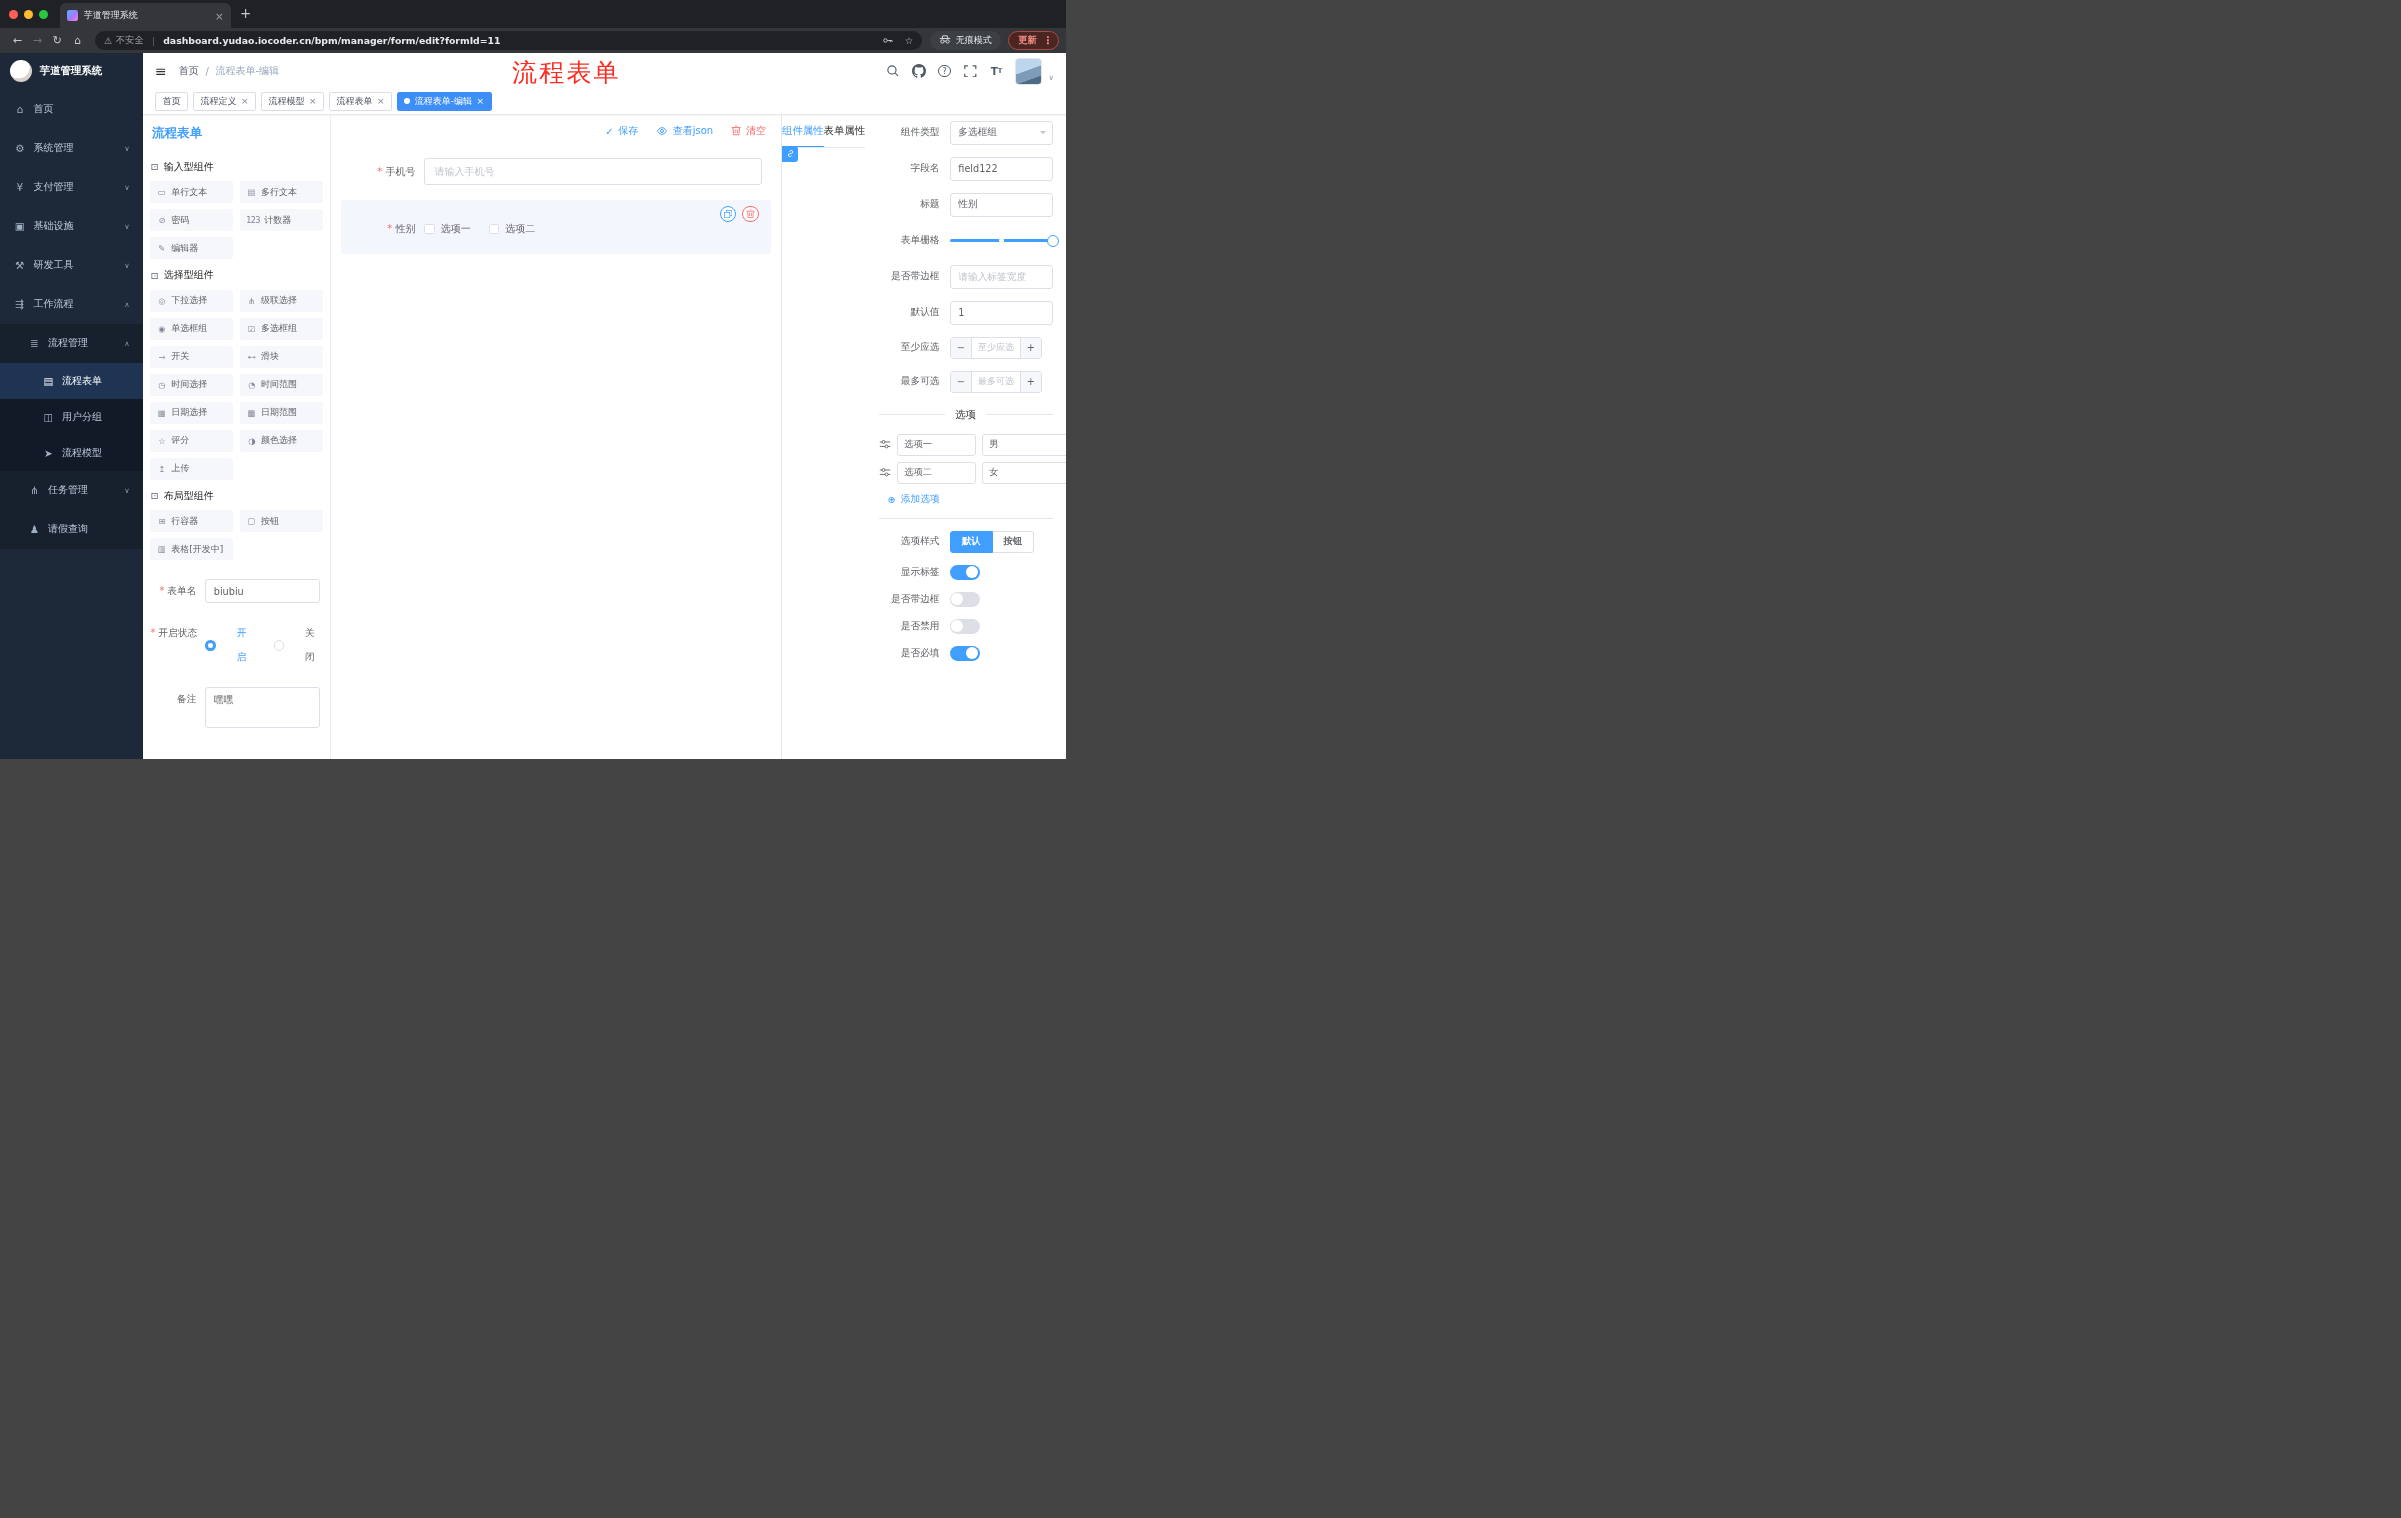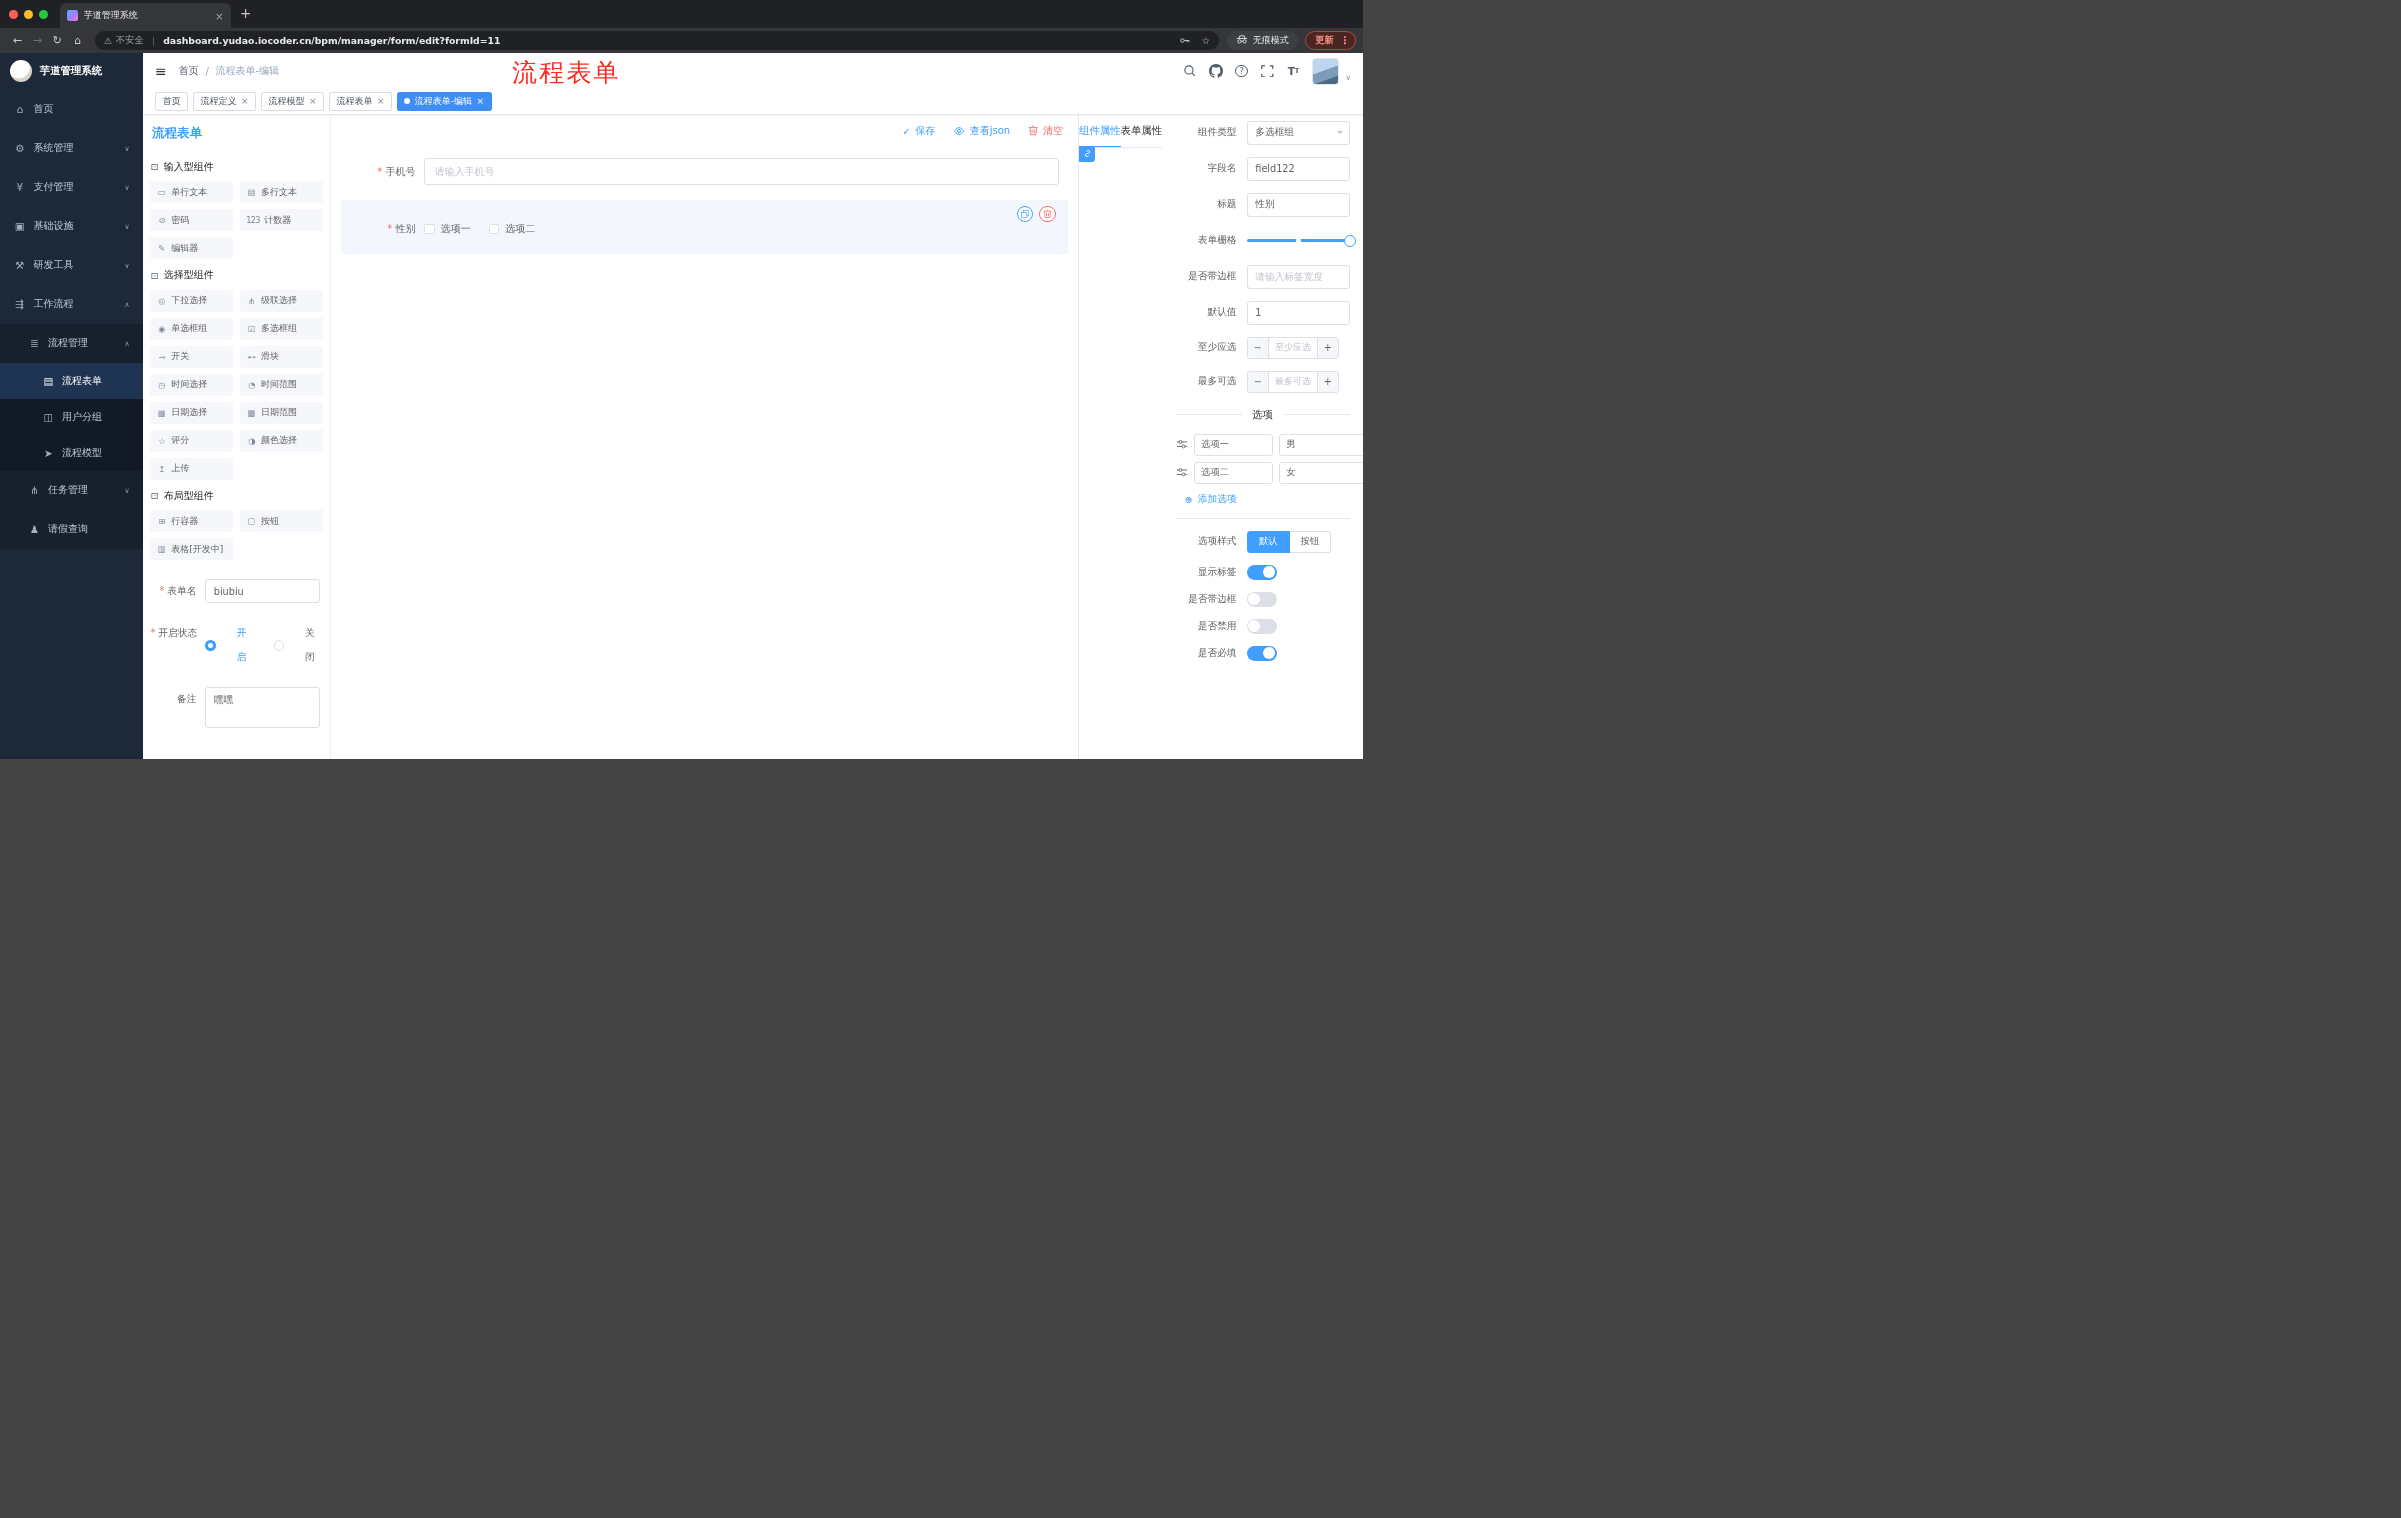--- a/index.html
+++ b/index.html
@@ -1,18 +1,18 @@
 <!DOCTYPE html>
 <html style="font-size:12px"><head>
 <meta charset="utf-8">
 <style>
   * { margin:0; padding:0; box-sizing:border-box; }
   html,body { background:#444; }
   body { font-family:"DejaVu Sans","Liberation Sans",sans-serif; }
-  .screen { width:1363px; height:759px; position:relative; overflow:hidden; background:#3b82f6; }
+  .screen { width:1066px; height:759px; position:relative; overflow:hidden; background:#3b82f6; }
 
   
   .tabstrip { height:28px; background:#202124; display:flex; align-items:center; padding-left:9px; }
   .traffic { display:flex; gap:6px; align-items:center; margin-right:12px; }
   .light { width:9px; height:9px; border-radius:50%; }
   .light.red{ background:#ff5f57; } .light.yellow{ background:#febc2e; } .light.green{ background:#28c840; }
   .btab { width:171px; height:25px; align-self:flex-end; background:#35363a; border-radius:6px 6px 0 0;
           display:flex; align-items:center; padding:0 7.4px; gap:6px; color:#e8eaed; font-size:9px; }
   .favicon { width:10.4px; height:10.4px; border-radius:2.2px; background:linear-gradient(135deg,#59b0ff 0%,#9f7bff 55%,#ff7edb 100%); flex-shrink:0; }
   .btab-title { flex:1; white-space:nowrap; overflow:hidden; }
@@ -150,21 +150,21 @@
   .opt-input { height:22px; border:0.7px solid #dcdfe6; border-radius:3px; padding:0 6.7px; font-size:9.3px; color:#606266; outline:none; background:#fff; font-family:inherit; }
   .opt-label-input { width:79px; }
   .opt-value-input { width:94px; }
   .remove-btn { width:13.4px; height:13.4px; border-radius:50%; border:0.7px solid #f56c6c; color:#f56c6c; display:flex;
                 align-items:center; justify-content:center; font-size:9.7px; line-height:1; margin-left:4.5px; cursor:pointer; flex-shrink:0; }
   .add-option { color:#409eff; display:flex; align-items:center; gap:5.2px; font-size:9.7px; margin:9px 0 0 9px; cursor:pointer; }
   .hr { height:0.7px; background:#e4e7ed; margin:12.6px 0 12px; }
 
   .segmented { display:inline-flex; }
   .seg { height:22px; padding:0 11px; display:flex; align-items:center; font-size:9.3px; border:0.7px solid #dcdfe6;
-         color:#606266; background:#fff; cursor:pointer; white-space:nowrap; }
+         color:#606266; background:#fff; cursor:pointer; white-space:nowrap;font-weight:bold; }
   .seg.first { border-radius:3px 0 0 3px; }
   .seg.last { border-radius:0 3px 3px 0; border-left:none; }
   .seg.active { background:#409eff; border-color:#409eff; color:#fff; }
 
   .toggle { width:30px; height:15px; border-radius:7.4px; background:#dcdfe6; position:relative; cursor:pointer; flex-shrink:0; }
   .toggle.on { background:#409eff; }
   .toggle::after { content:""; position:absolute; top:1.5px; left:1.5px; width:12px; height:12px; border-radius:50%; background:#fff; }
   .toggle.on::after { left:auto; right:1.5px; }
 </style>
 </head>

